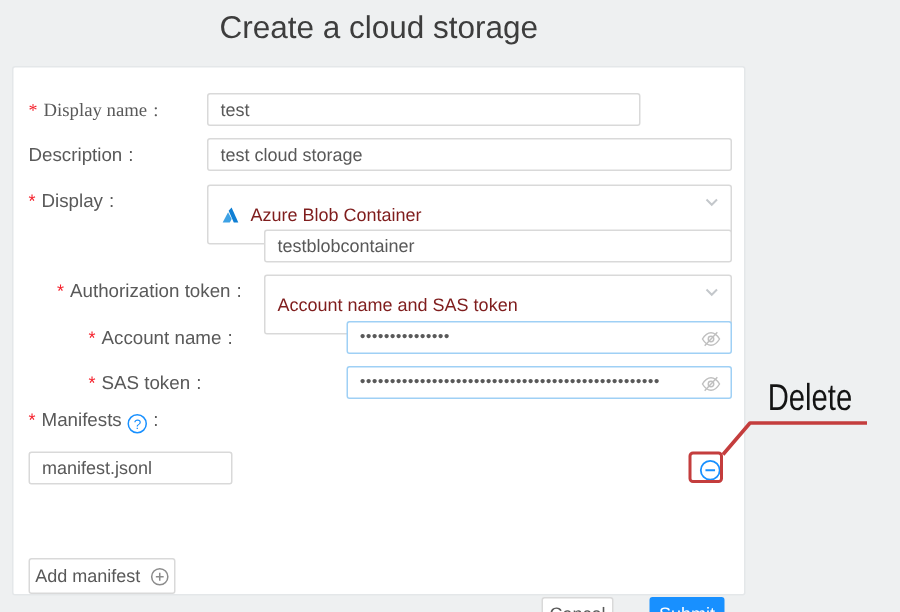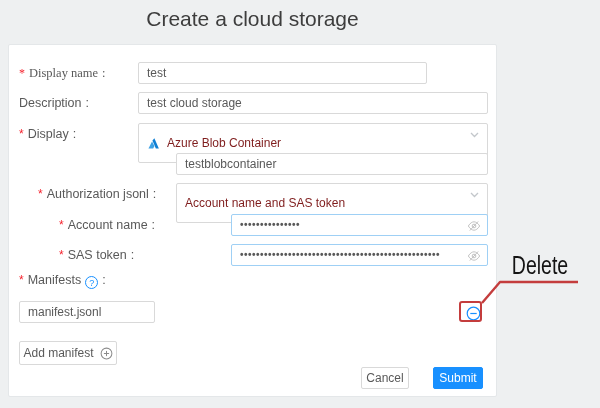--- a/index.html
+++ b/index.html
@@ -60,21 +60,21 @@
     display:inline-block; width:13px; height:13px; border:1px solid #1890ff;
     border-radius:50%; color:#1890ff; font-size:9px; line-height:12px;
     text-align:center; vertical-align:-2px; margin-left:4px; cursor:pointer;
   }
 
   .minus-btn { position:absolute; left:457px; top:261px; width:15px; height:15px; cursor:pointer; }
 
   .btn {
     position:absolute; display:inline-flex; align-items:center; justify-content:center;
     border:1px solid #d9d9d9; border-radius:2px; background:#fff; color:#595959;
-    font-family:"Liberation Sans", sans-serif; font-size:12px; cursor:pointer; gap:6px;
+    font-family:"Liberation Sans", sans-serif; font-size:12px; cursor:pointer; gap:6px;margin-top:31px;
   }
   .btn-add { left:10px; top:296px; width:98px; height:24px; }
   .btn-cancel { left:352px; top:322px; width:48px; height:22px; }
   .btn-submit {
     left:424px; top:322px; width:50px; height:22px;
     background:#1890ff; border-color:#1890ff; color:#ffffff;
   }
 
   
   .anno-box {
@@ -121,21 +121,21 @@
             <polyline points="1,1 4.5,4.5 8,1" fill="none" stroke="#c3c7cb" stroke-width="1.3"></polyline>
           </svg>
       </div>
     </div>
 
     <div class="row" style="top:108px; left:0; width:489px;">
       <input class="inp" style="left: 167px; top: 0px; width: 312px;" value="testblobcontainer">
     </div>
 
     <div class="row" style="top:138px; left:0; width:489px;">
-      <span class="lbl" style="left:29px;"><span class="ast">*</span><span>Authorization jsonl</span><span class="colon">:</span></span>
+      <span class="lbl" style="left:29px;"><span class="ast">*</span><span>Authorization token</span><span class="colon">:</span></span>
       <div class="select" style="left:167px; top:0; width:312px;">
         <span class="selval">Account name and SAS token</span>
         <svg class="chev" width="9" height="6" viewBox="0 0 9 6">
             <polyline points="1,1 4.5,4.5 8,1" fill="none" stroke="#c3c7cb" stroke-width="1.3"></polyline>
           </svg>
       </div>
     </div>
 
     <div class="row" style="top:169px; left:0; width:489px;">
       <span class="lbl" style="left:50px;"><span class="ast">*</span><span>Account name</span><span class="colon">:</span></span>

